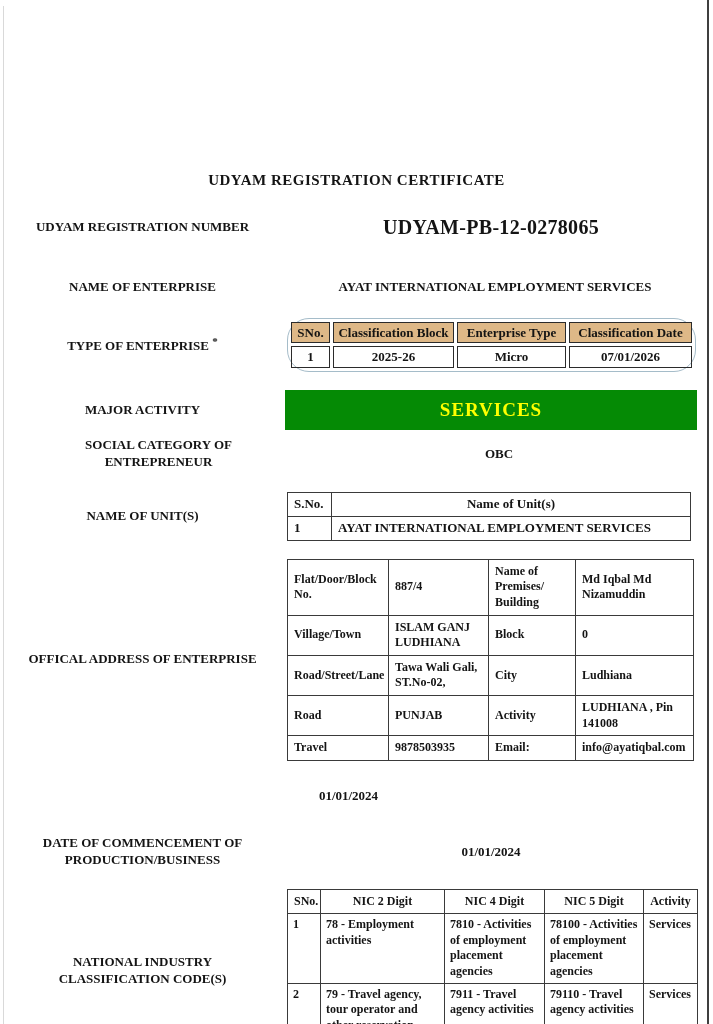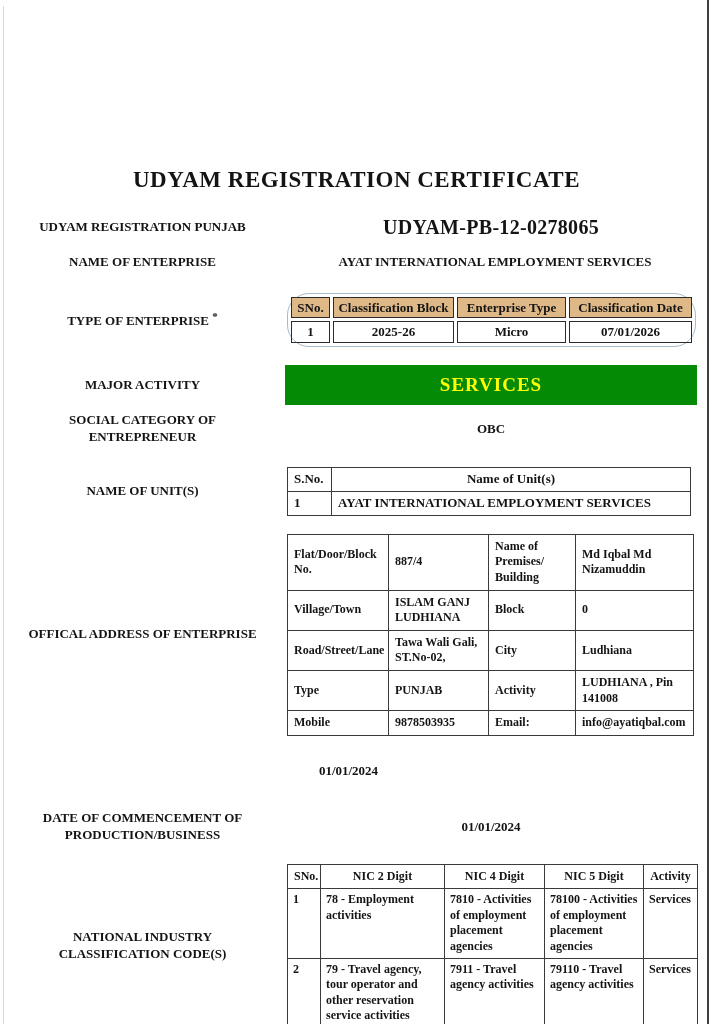--- a/index.html
+++ b/index.html
@@ -3,36 +3,36 @@
 <meta charset="utf-8">
 <style>
   html, body { margin:0; padding:0; }
   body {
     width:713px; height:1024px; background:#ffffff; overflow:hidden; position:relative;
     font-family:"Liberation Serif","DejaVu Serif",serif; font-weight:bold; color:#141414;
   }
   .edge-left  { position:absolute; left:3px;  top:6px; bottom:0; width:1px; background:#d9d9d9; }
   .edge-right { position:absolute; right:4px; top:0;   bottom:0; width:2px; background:#3f3f3f; }
 
-  .title { font-size:23px; line-height:28px; text-align:center; margin:166px 0 0 0; letter-spacing:.5px; }
+  .title { font-size:15px; line-height:28px; text-align:center; margin:166px 0 0 0; letter-spacing:.5px; }
 
   .row { display:flex; align-items:center; }
   .label-col { width:285px; flex-shrink:0; display:flex; justify-content:center; }
   .label { font-size:13px; line-height:1.3; text-align:center; max-width:262px; }
   .label.w215 { max-width:215px; }
   .label.w200 { max-width:200px; }
   .label.w175 { max-width:175px; }
   .label sup { font-size:11px; }
   .value-col { flex:1; display:flex; justify-content:center; align-items:center; padding-right:16px; }
   .value-col.left { justify-content:flex-start; padding-left:2px; }
   .value { font-size:13px; text-align:center; }
   .val-lg { font-size:20px; letter-spacing:.3px; }
 
-  .mt22{margin-top:22px;} .mt24{margin-top:15px;gap:8px;} .mt18{margin-top:18px;}
-  .mt16{margin-top:16px;} .mt14{margin-top:14px;} .mt2{margin-top:2px;}
+  .mt22{margin-top:22px;} .mt24{margin-top:40px;gap:8px;} .mt18{margin-top:18px;}
+  .mt16{margin-top:16px;} .mt14{margin-top:14px;} .mt2{margin-top:2px;padding-left:16px;}
 
   .banner {
     width:100%; height:40px; display:flex; align-items:center; justify-content:center;
     background:var(--major-activity-bg,#058a05); color:var(--major-activity-text,#ffff00);
     font-size:19px; letter-spacing:1px;
   }
 
   table { border-spacing:0;border-radius:22px; }
   .type-table { border-collapse:separate; border-spacing:3px; border:1px solid #a5bcc9; table-layout:fixed; width:407px; }
   .type-table th, .type-table td { border:1px solid #2b2b2b; text-align:center; font-size:13px; padding:1px 3px; line-height:1.35; }
@@ -55,21 +55,21 @@
 </head>
 <body>
 
 <div class="edge-left"></div>
 <div class="edge-right"></div>
 
 <div class="title">UDYAM REGISTRATION CERTIFICATE</div>
 
 <div class="row mt22">
   <div class="label-col">
-    <div class="label">UDYAM REGISTRATION PUNJAB</div>
+    <div class="label">UDYAM REGISTRATION NUMBER</div>
   </div>
   <div class="value-col">
     <div class="value val-lg">UDYAM-PB-12-0278065</div>
   </div>
 </div>
 
 <div class="row mt24">
   <div class="label-col">
     <div class="label">NAME OF ENTERPRISE</div>
   </div>
@@ -182,27 +182,27 @@
           <td>Block</td>
           <td>0</td>
         </tr>
         <tr>
           <td>Road/Street/Lane</td>
           <td>Tawa Wali Gali, ST.No-02,</td>
           <td>City</td>
           <td>Ludhiana</td>
         </tr>
         <tr>
-          <td>Type</td>
+          <td>Road</td>
           <td>PUNJAB</td>
           <td>Activity</td>
           <td>LUDHIANA , Pin 141008</td>
         </tr>
         <tr>
-          <td>Mobile</td>
+          <td>Travel</td>
           <td>9878503935</td>
           <td>Email:</td>
           <td>info@ayatiqbal.com</td>
         </tr>
       </tbody>
     </table>
   </div>
 </div>
 
 <div class="row mt14" style="min-height:42px;">

